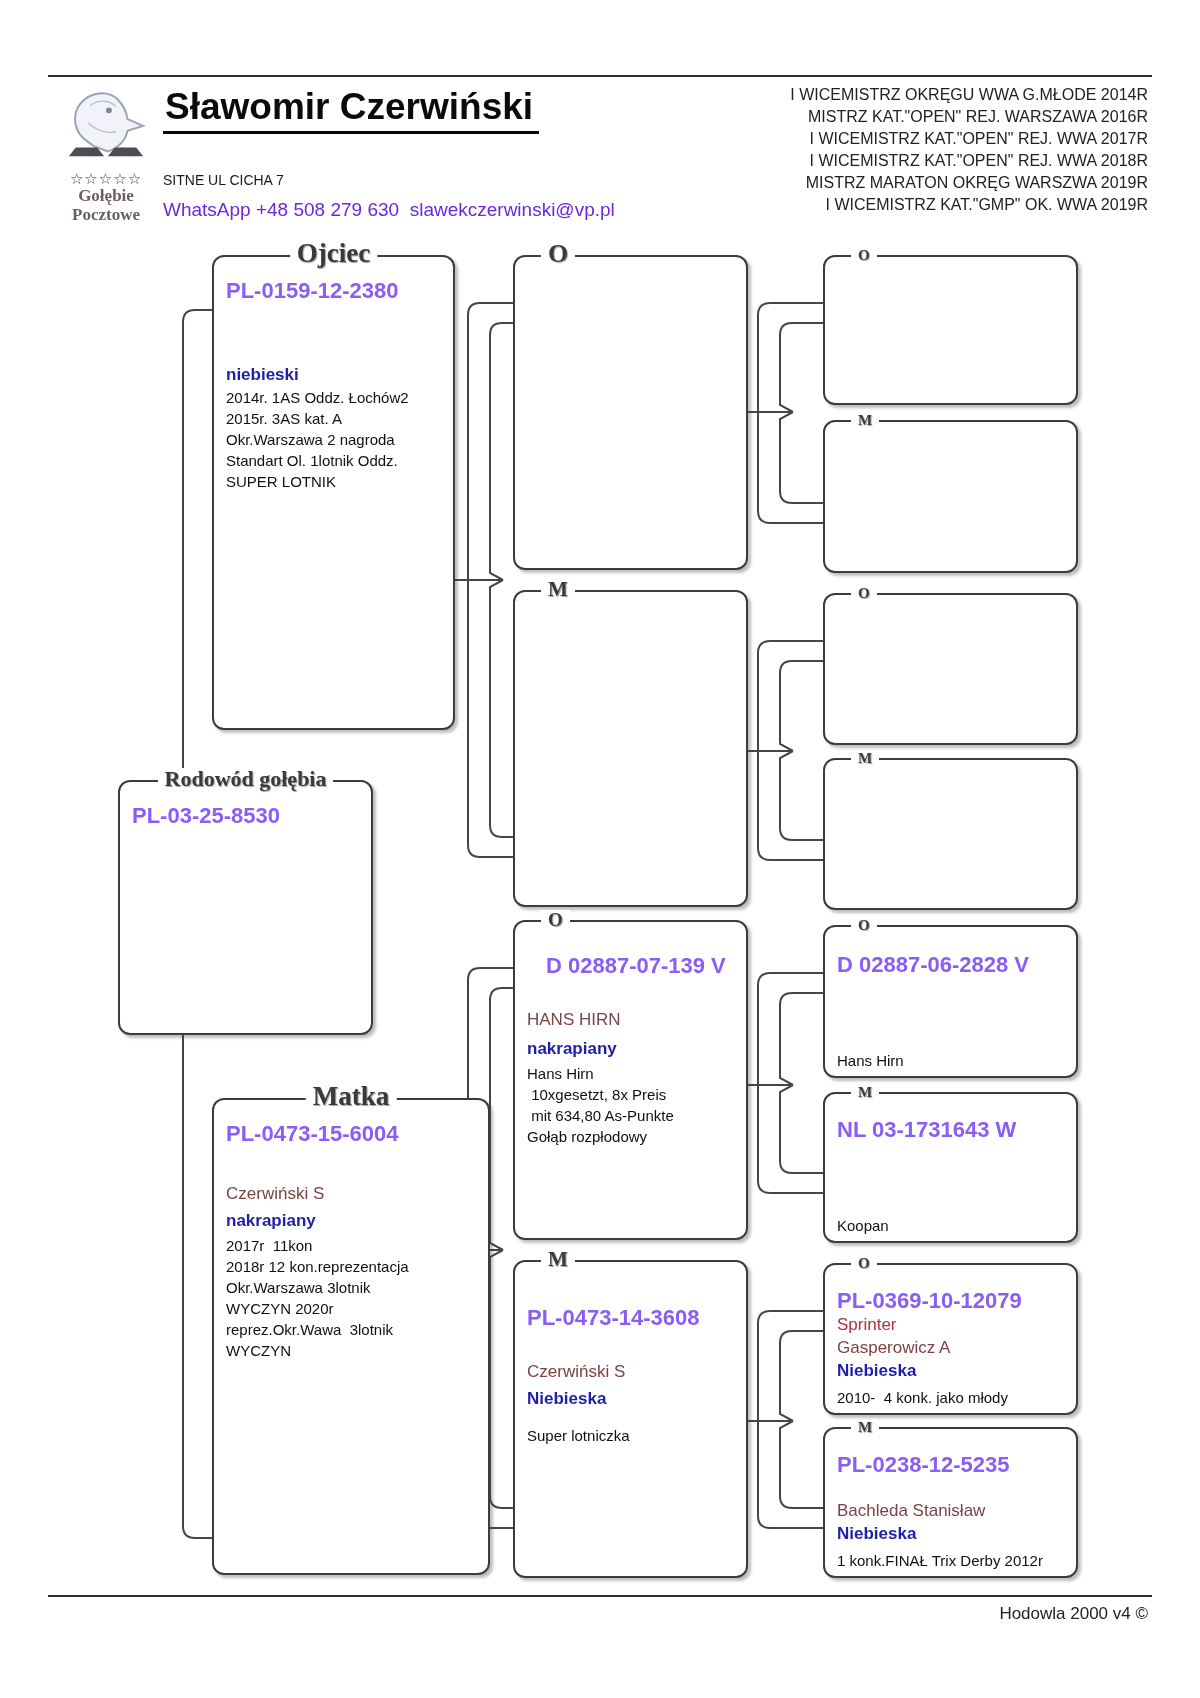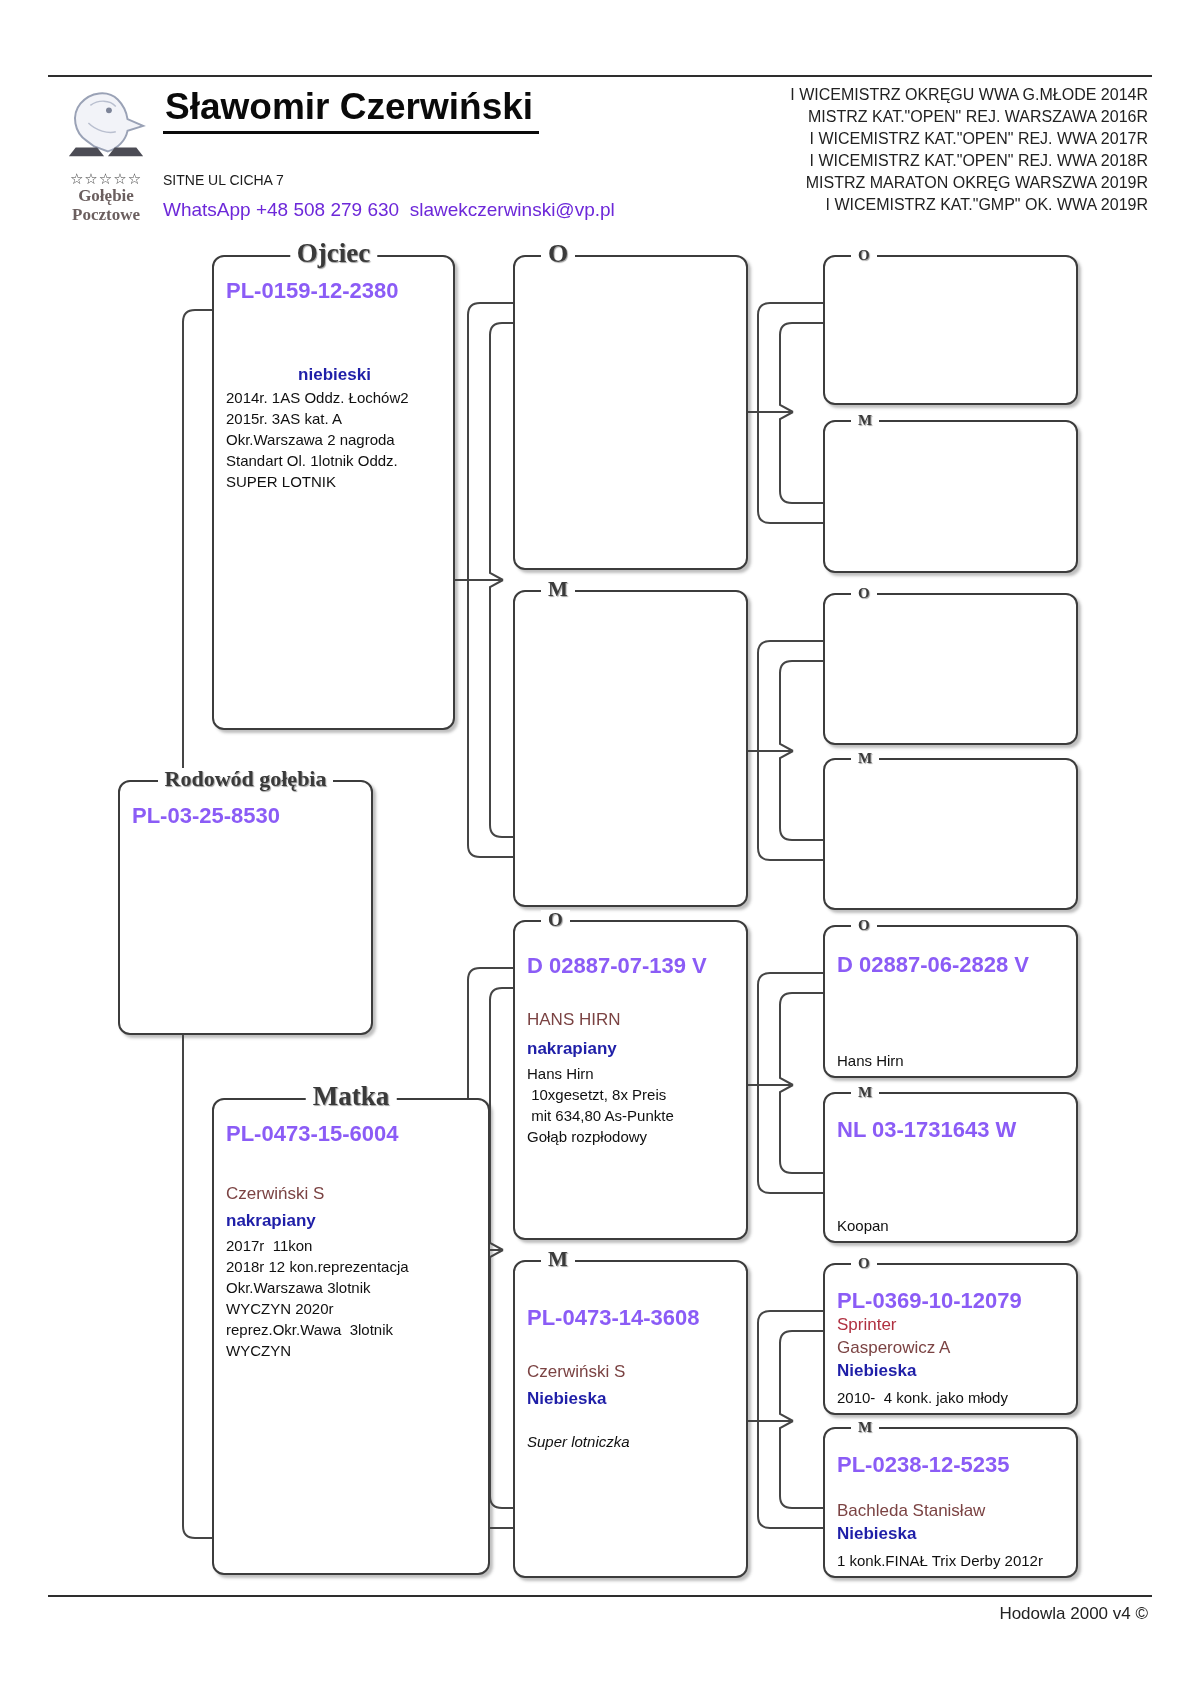--- a/index.html
+++ b/index.html
@@ -104,21 +104,21 @@
   <div class="pbox" style="left: 112px; top: 780px; width: 255px; height: 255px; margin-left: 6px;">
         <span class="blabel tab" style="font-size: 22px; top: -14px;">Rodowód gołębia</span>
         <div class="pcontent">
           <div class="t-ring" style="margin-top: 14px;">PL-03-25-8530</div>
         </div>
       </div>
       <div class="pbox" style="left: 212px; top: 255px; width: 243px; height: 475px;">
         <span class="blabel tab" style="font-size: 27px; top: -17px;">Ojciec</span>
         <div class="pcontent">
           <div class="t-ring" style="margin-top: 14px;">PL-0159-12-2380</div>
-          <div class="t-color" style="margin-top: 60px; text-align: center;">niebieski</div>
+          <div class="t-color" style="margin-top: 60px;">niebieski</div>
           <div class="t-note" style="">2014r. 1AS Oddz. Łochów2</div>
           <div class="t-note">2015r. 3AS kat. A</div>
           <div class="t-note">Okr.Warszawa 2 nagroda</div>
           <div class="t-note">Standart Ol. 1lotnik Oddz.</div>
           <div class="t-note">SUPER LOTNIK</div>
         </div>
       </div>
       <div class="pbox" style="left: 212px; top: 1098px; width: 278px; height: 477px;">
         <span class="blabel tab" style="font-size: 27px; top: -17px;">Matka</span>
         <div class="pcontent">
@@ -137,36 +137,36 @@
         <span class="blabel om" style="font-size: 26px; top: -16px;">O</span>
         <div class="pcontent"></div>
       </div>
       <div class="pbox" style="left: 513px; top: 590px; width: 235px; height: 317px;">
         <span class="blabel om" style="font-size: 21px; top: -13px;">M</span>
         <div class="pcontent"></div>
       </div>
       <div class="pbox" style="left: 513px; top: 920px; width: 235px; height: 320px;">
         <span class="blabel om" style="font-size: 19px; top: -12px;">O</span>
         <div class="pcontent">
-          <div class="t-ring" style="margin-top: 24px;">D 02887-07-139 V</div>
+          <div class="t-ring" style="margin-top: 24px; margin-left: 19px;">D 02887-07-139 V</div>
           <div class="t-name" style="margin-top: 30px;">HANS HIRN</div>
           <div class="t-color" style="margin-top: 6px;">nakrapiany</div>
           <div class="t-note" style="margin-top: 2px;">Hans Hirn</div>
           <div class="t-note"> 10xgesetzt, 8x Preis</div>
           <div class="t-note"> mit 634,80 As-Punkte</div>
           <div class="t-note">Gołąb rozpłodowy</div>
         </div>
       </div>
       <div class="pbox" style="left: 513px; top: 1260px; width: 235px; height: 318px;">
         <span class="blabel om" style="font-size: 21px; top: -13px;">M</span>
         <div class="pcontent">
           <div class="t-ring" style="margin-top: 36px;">PL-0473-14-3608</div>
           <div class="t-name" style="margin-top: 30px;">Czerwiński S</div>
           <div class="t-color" style="margin-top: 4px;">Niebieska</div>
-          <div class="t-note" style="margin-top: 20px; font-style: italic;">Super lotniczka</div>
+          <div class="t-note" style="margin-top: 14px;">Super lotniczka</div>
         </div>
       </div>
       <div class="pbox" style="left: 823px; top: 255px; width: 255px; height: 150px;">
         <span class="blabel om" style="font-size: 15px; top: -9px;">O</span>
         <div class="pcontent"></div>
       </div>
       <div class="pbox" style="left: 823px; top: 420px; width: 255px; height: 153px;">
         <span class="blabel om" style="font-size: 15px; top: -9px;">M</span>
         <div class="pcontent"></div>
       </div>

